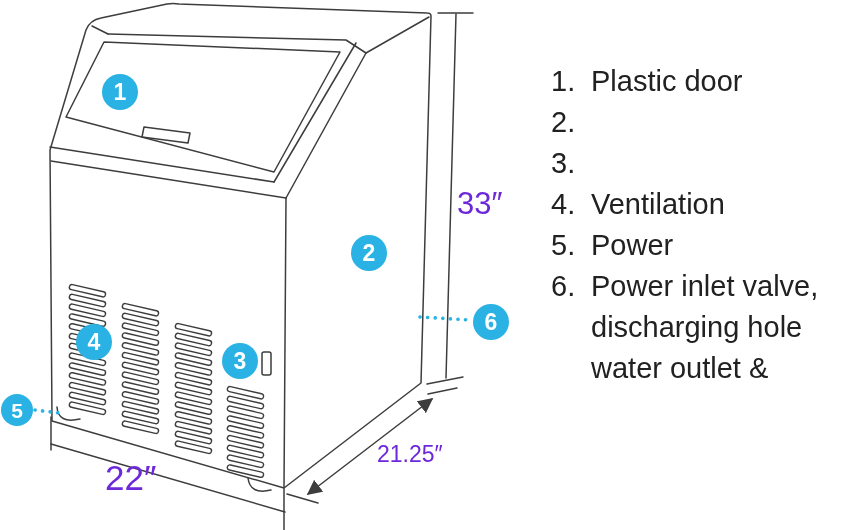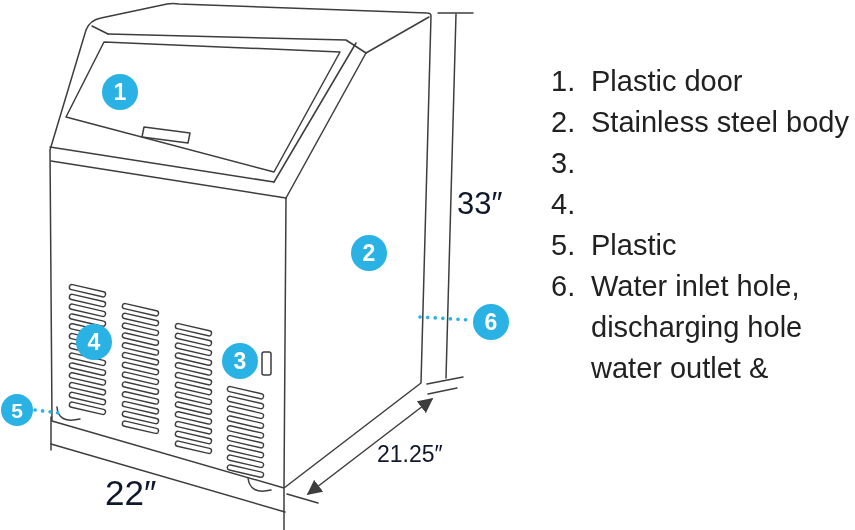--- a/index.html
+++ b/index.html
@@ -9,23 +9,23 @@
     overflow:hidden; font-family:"Liberation Sans", sans-serif; color:var(--ink);
   }
   .art{position:absolute; left:0; top:0;}
   .badge{
     position:absolute; width:36px; height:36px; border-radius:50%;
     background:var(--accent); color:#ffffff; font-weight:bold; font-size:23px;
     display:flex; align-items:center; justify-content:center; line-height:1;
     user-select:none;
   }
   .badge.small{ width:32px; height:32px; font-size:21px; }
-  .dim{ position:absolute; white-space:nowrap; color:#0f172a; }
+  .dim{ position:absolute; white-space:nowrap; color:#6d28d9; }
   .dim-height{ left:457px; top:186px; font-size:31px; }
-  .dim-width{ left:105px; top:473px; font-size:35px; }
+  .dim-width{ left:105px; top:458px; font-size:35px; }
   .dim-depth{ left:377px; top:441px; font-size:23px; }
   .legend{ position:absolute; left:551px; top:61px; font-size:29px; }
   .legend-item{ display:flex; }
   .legend-num{ width:40px; flex:none; line-height:41px; }
   .legend-lines{ flex:1; }
   .legend-lines div{ line-height:41px; white-space:nowrap; }
 </style>
 </head>
 <body>
 
@@ -146,39 +146,39 @@
 
   <div class="legend">
     <div class="legend-item">
       <span class="legend-num">1.</span>
       <span class="legend-lines">
           <div>Plastic door</div>
         </span>
     </div>
     <div class="legend-item">
       <span class="legend-num">2.</span>
-      <span class="legend-lines">
-          <div>Stainless steel body</div>
-        </span>
     </div>
     <div class="legend-item">
       <span class="legend-num">3.</span>
     </div>
     <div class="legend-item">
       <span class="legend-num">4.</span>
+      <span class="legend-lines">
+          <div>Ventilation</div>
+        </span>
     </div>
     <div class="legend-item">
       <span class="legend-num">5.</span>
       <span class="legend-lines">
-          <div>Plastic</div>
+          <div>Power</div>
         </span>
     </div>
     <div class="legend-item">
       <span class="legend-num">6.</span>
       <span class="legend-lines">
-        <div>Water inlet hole,</div>
+        <div>Power inlet valve,</div>
         <div>discharging hole</div>
         <div>water outlet &amp;</div>
       </span>
     </div>
   </div>
 
 </div>
 
 </body></html>

